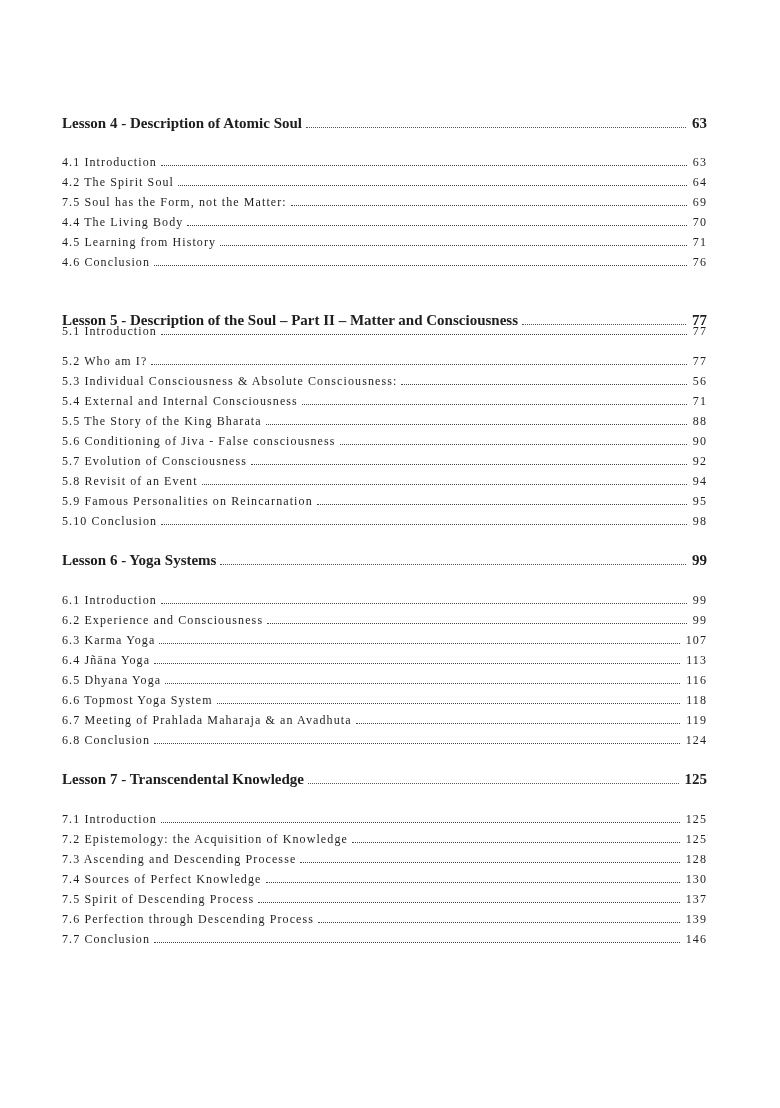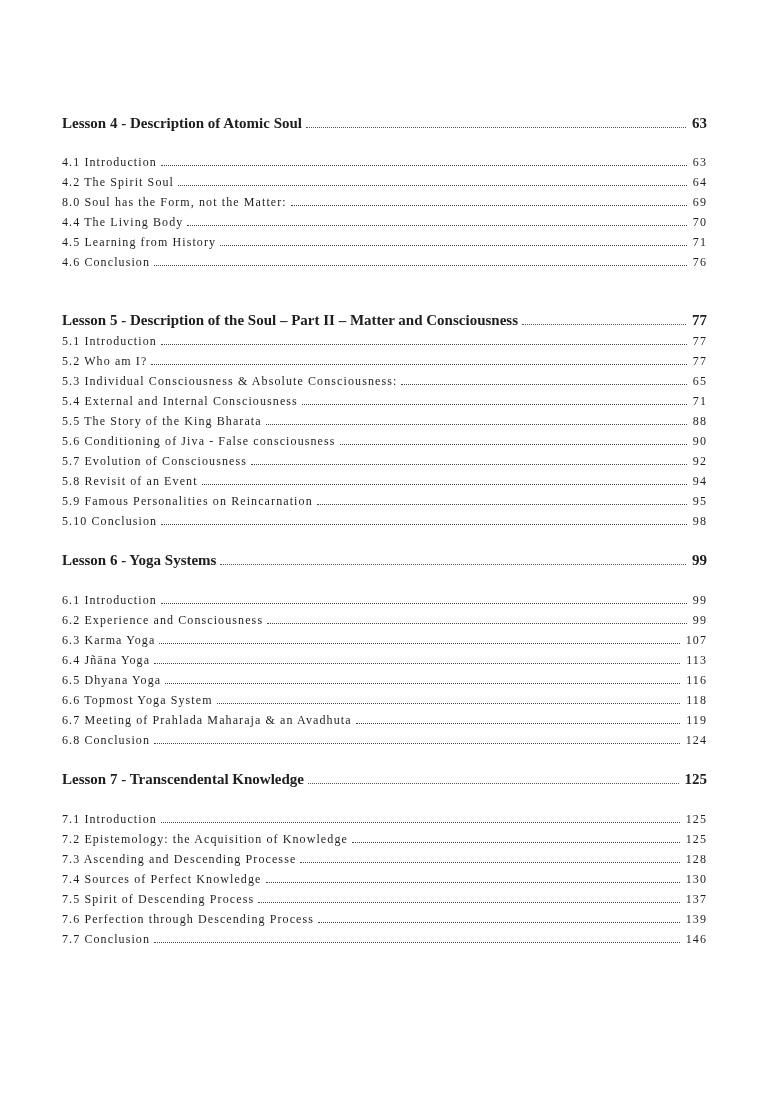--- a/index.html
+++ b/index.html
@@ -42,21 +42,21 @@
       <span class="label">4.1 Introduction</span>
       <span class="dots"></span>
       <span class="page-num">63</span>
     </div>
   <div class="row item" style="top:171px">
       <span class="label">4.2 The Spirit Soul</span>
       <span class="dots"></span>
       <span class="page-num">64</span>
     </div>
   <div class="row item" style="top:191px">
-      <span class="label">8.0 Soul has the Form, not the Matter:</span>
+      <span class="label">7.5 Soul has the Form, not the Matter:</span>
       <span class="dots"></span>
       <span class="page-num">69</span>
     </div>
   <div class="row item" style="top:211px">
       <span class="label">4.4 The Living Body</span>
       <span class="dots"></span>
       <span class="page-num">70</span>
     </div>
   <div class="row item" style="top:231px">
       <span class="label">4.5 Learning from History</span>
@@ -67,34 +67,34 @@
       <span class="label">4.6 Conclusion</span>
       <span class="dots"></span>
       <span class="page-num">76</span>
     </div>
 
   <div class="row lesson" style="top:310px">
     <span class="label">Lesson 5 - Description of the Soul – Part II – Matter and Consciousness</span>
     <span class="dots"></span>
     <span class="page-num">77</span>
   </div>
-  <div class="row item" style="top:330px">
+  <div class="row item" style="top:320px">
       <span class="label">5.1 Introduction</span>
       <span class="dots"></span>
       <span class="page-num">77</span>
     </div>
   <div class="row item" style="top:350px">
       <span class="label">5.2 Who am I?</span>
       <span class="dots"></span>
       <span class="page-num">77</span>
     </div>
   <div class="row item" style="top:370px">
       <span class="label">5.3 Individual Consciousness &amp; Absolute Consciousness:</span>
       <span class="dots"></span>
-      <span class="page-num">65</span>
+      <span class="page-num">56</span>
     </div>
   <div class="row item" style="top:390px">
       <span class="label">5.4 External and Internal Consciousness</span>
       <span class="dots"></span>
       <span class="page-num">71</span>
     </div>
   <div class="row item" style="top:410px">
       <span class="label">5.5 The Story of the King Bharata</span>
       <span class="dots"></span>
       <span class="page-num">88</span>

